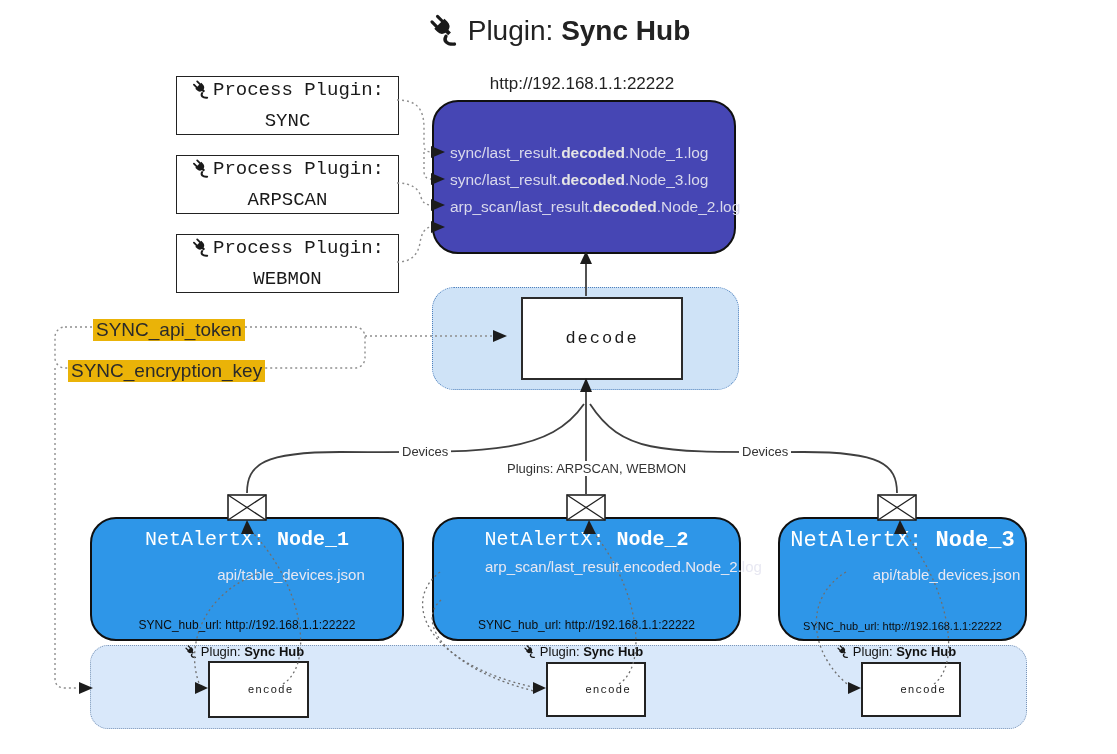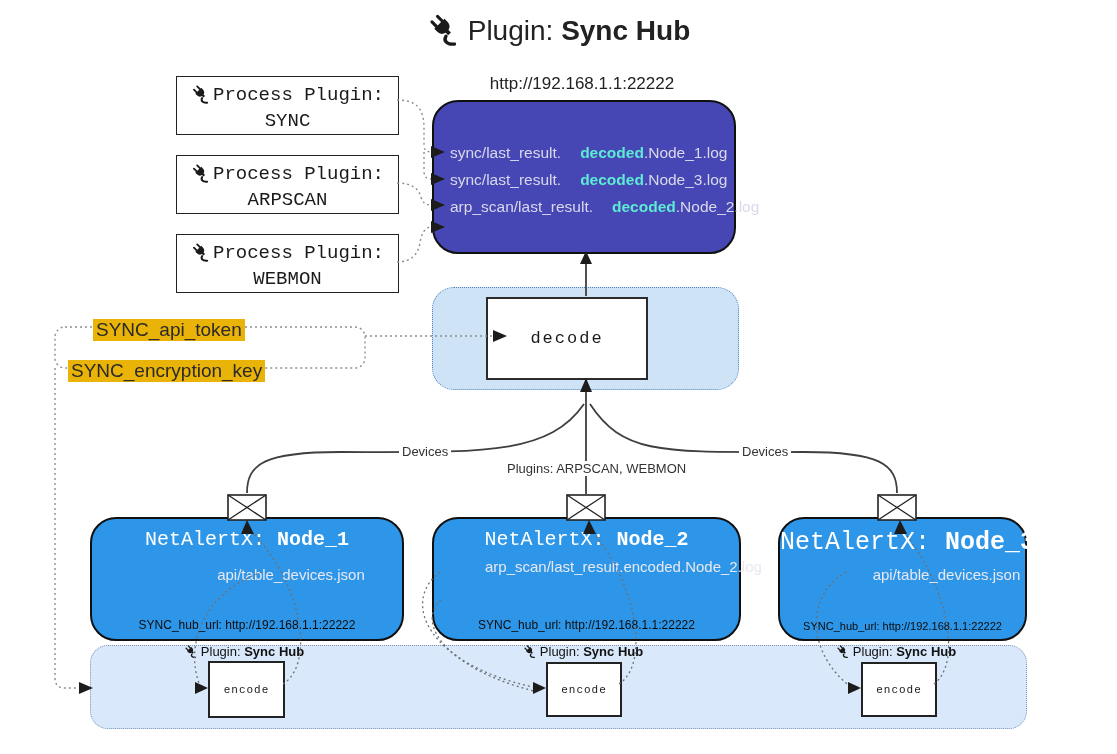--- a/index.html
+++ b/index.html
@@ -5,54 +5,54 @@
   html,body{margin:0;padding:0;background:#fff;}
   .stage{position:relative;width:1117px;height:754px;background:#fff;overflow:hidden;
          font-family:"Liberation Sans","DejaVu Sans",sans-serif;color:#1a1a1a;}
   .mono{font-family:"Liberation Mono","DejaVu Sans Mono",monospace;}
   .b{font-weight:700;}
   
   .page-title{position:absolute;left:0;top:14px;width:100%;display:flex;align-items:center;justify-content:center;gap:7px;
               font-size:28px;color:#222;z-index:2;}
   
   .pbox{position:absolute;left:176px;width:221px;height:57px;border:1.6px solid #222;background:#fff;z-index:2;
-        display:flex;flex-direction:column;align-items:center;justify-content:flex-end;line-height:26px;}
+        display:flex;flex-direction:column;align-items:center;justify-content:space-between;line-height:26px;}
   .pbox .row1{display:flex;align-items:center;gap:2px;font-size:19px;}
   .pbox .row2{font-size:19px;}
   
   .hub{position:absolute;left:432px;top:100px;width:300px;height:150px;border:2px solid #101010;border-radius:26px;
        background:var(--hub-fill,#4646b4);z-index:2;}
   .hub-url{position:absolute;left:432px;top:74px;width:300px;text-align:center;font-size:17px;color:#222;z-index:2;}
   .hub-title{position:absolute;top:12px;left:0;width:100%;text-align:center;font-size:21px;color:#fff;}
   .hub-line{position:absolute;left:16px;font-size:15.5px;color:#d9d9ec;white-space:nowrap;}
-  .hub-line .b{color:#5eead4;margin-left:19px;}
+  .hub-line .b{color:#e5e5e5;}
   
   .decode-panel{position:absolute;left:432px;top:287px;width:305px;height:101px;border-radius:22px;
                 background:var(--decode-panel-fill,#cfe3f7);border:1.6px dotted #4f81bd;z-index:1;}
-  .decode-box{position:absolute;left:486px;top:297px;width:158px;height:79px;background:#fff;border:2px solid #2b2b2b;
+  .decode-box{position:absolute;left:521px;top:297px;width:158px;height:79px;background:#fff;border:2px solid #2b2b2b;
               display:flex;align-items:center;justify-content:center;font-size:17px;letter-spacing:2px;z-index:2;}
   
   .cfg-label{position:absolute;background:#eab308;padding:0 3px;font-size:19px;color:#2a2a2a;z-index:6;}
   
   .edge-label{position:absolute;background:#fff;padding:0 3px;font-size:13px;color:#333;z-index:6;white-space:nowrap;}
   
   .node{position:absolute;top:517px;height:120px;border:2px solid #101010;border-radius:26px;
         background:var(--node-fill,#2e96e8);z-index:2;}
   .node-title{position:absolute;top:9px;left:0;width:100%;text-align:center;font-size:20px;color:#fff;white-space:nowrap;}
   .node-line{position:absolute;font-size:15px;color:#e8e8f2;white-space:nowrap;padding-left:44px;}
   .node-url{position:absolute;bottom:7px;left:0;width:100%;text-align:center;font-size:12px;color:#0c0c0c;white-space:nowrap;}
   
   .env{position:absolute;width:40px;height:27px;z-index:3;}
   
   .bottom-panel{position:absolute;left:90px;top:645px;width:935px;height:82px;border-radius:18px;
                 background:var(--encode-panel-fill,#d9e8fa);border:1.6px dotted #7c96b8;z-index:1;}
   .enc-label{position:absolute;top:644px;width:140px;display:flex;align-items:center;justify-content:center;gap:3px;
              font-size:13px;color:#111;z-index:4;white-space:nowrap;}
   .enc-box{position:absolute;background:#fff;border:2.2px solid #222;display:flex;align-items:center;justify-content:center;
-           font-size:11px;letter-spacing:1px;z-index:2;}
+           font-size:11px;letter-spacing:1px;z-index:2;padding-left:24px;}
   
   .overlay{position:absolute;left:0;top:0;width:1117px;height:754px;z-index:5;pointer-events:none;}
   .dot{fill:none;stroke:#8f8f8f;stroke-width:1.4;stroke-dasharray:2 3;}
   .dot2{fill:none;stroke:#6f6f6f;stroke-width:1.3;stroke-dasharray:2 3;}
   .solid{fill:none;stroke:#3f3f3f;stroke-width:1.8;}
   .ah{fill:#1c1c1c;stroke:none;}
   .plug-svg{display:inline-block;}
 </style>
 </head>
 <body>
@@ -173,21 +173,21 @@
     <div class="node-title mono"><span>NetAlertX: </span><span class="b">Node_1</span></div>
     <div class="node-line" style="top:47px;left:0;width:100%;text-align:center">api/table_devices.json</div>
     <div class="node-url">SYNC_hub_url: http://192.168.1.1:22222</div>
   </div>
   <div class="node" style="left:432px;width:305px">
     <div class="node-title mono"><span>NetAlertX: </span><span class="b">Node_2</span></div>
     <div class="node-line" style="top:39px;left:7px">arp_scan/last_result.encoded.Node_2.log</div>
     <div class="node-url">SYNC_hub_url: http://192.168.1.1:22222</div>
   </div>
   <div class="node" style="left:778px;width:245px">
-    <div class="node-title mono" style="font-size:25px"><span>NetAlertX: </span><span class="b">Node_3</span></div>
+    <div class="node-title mono" style="font-size:22px"><span>NetAlertX: </span><span class="b">Node_3</span></div>
     <div class="node-line" style="top:47px;left:0;width:100%;text-align:center">api/table_devices.json</div>
     <div class="node-url" style="font-size:11px">SYNC_hub_url: http://192.168.1.1:22222</div>
   </div>
 
   <div class="env" style="left:227px;top:494px">
     <svg width="40" height="27" viewBox="0 0 40 27">
         <rect x="1" y="1" width="38" height="25" fill="#fff" stroke="#222" stroke-width="1.6"></rect>
         <path d="M1,1 L20,13.5 L39,1 M1,26 L20,13.5 L39,26" fill="none" stroke="#222" stroke-width="1.3"></path>
       </svg>
   </div>

